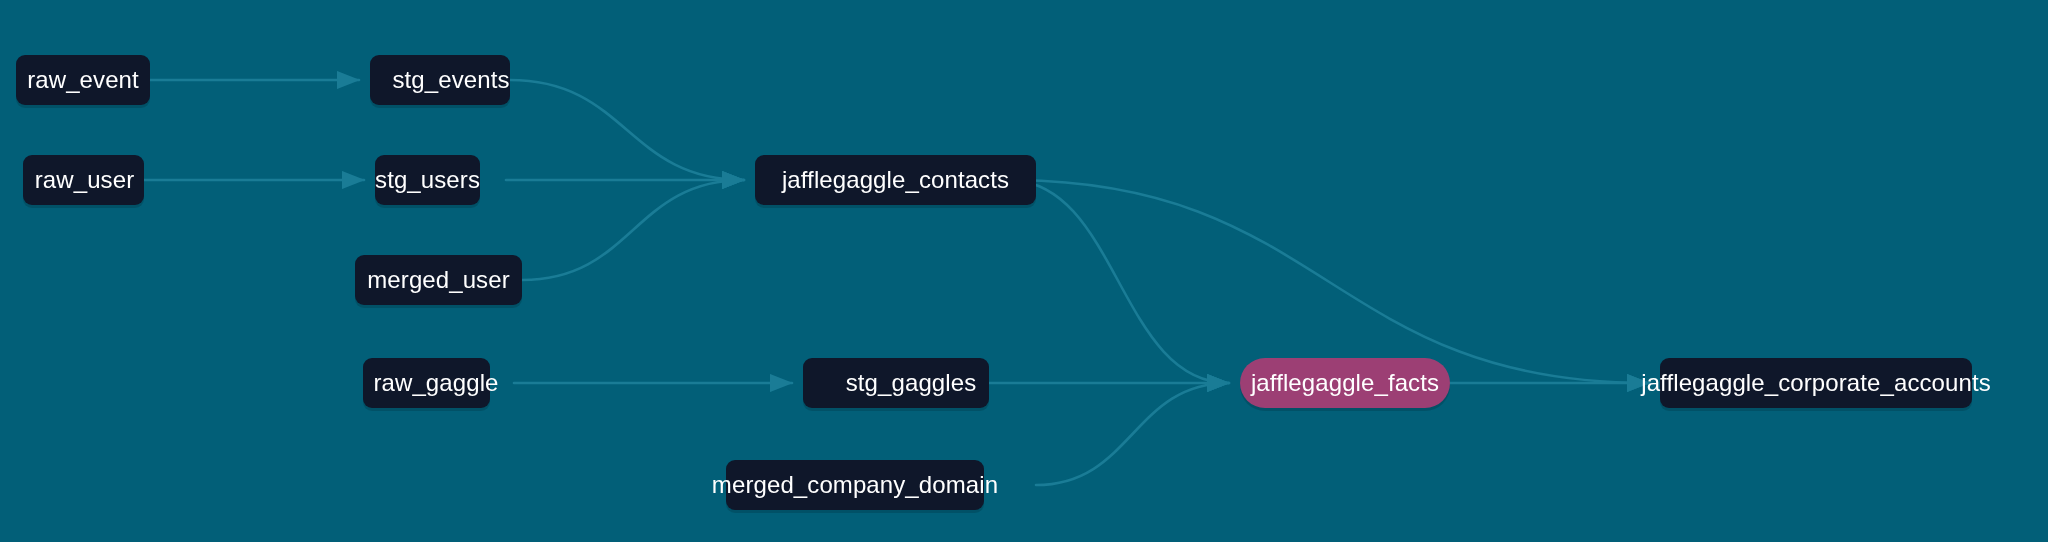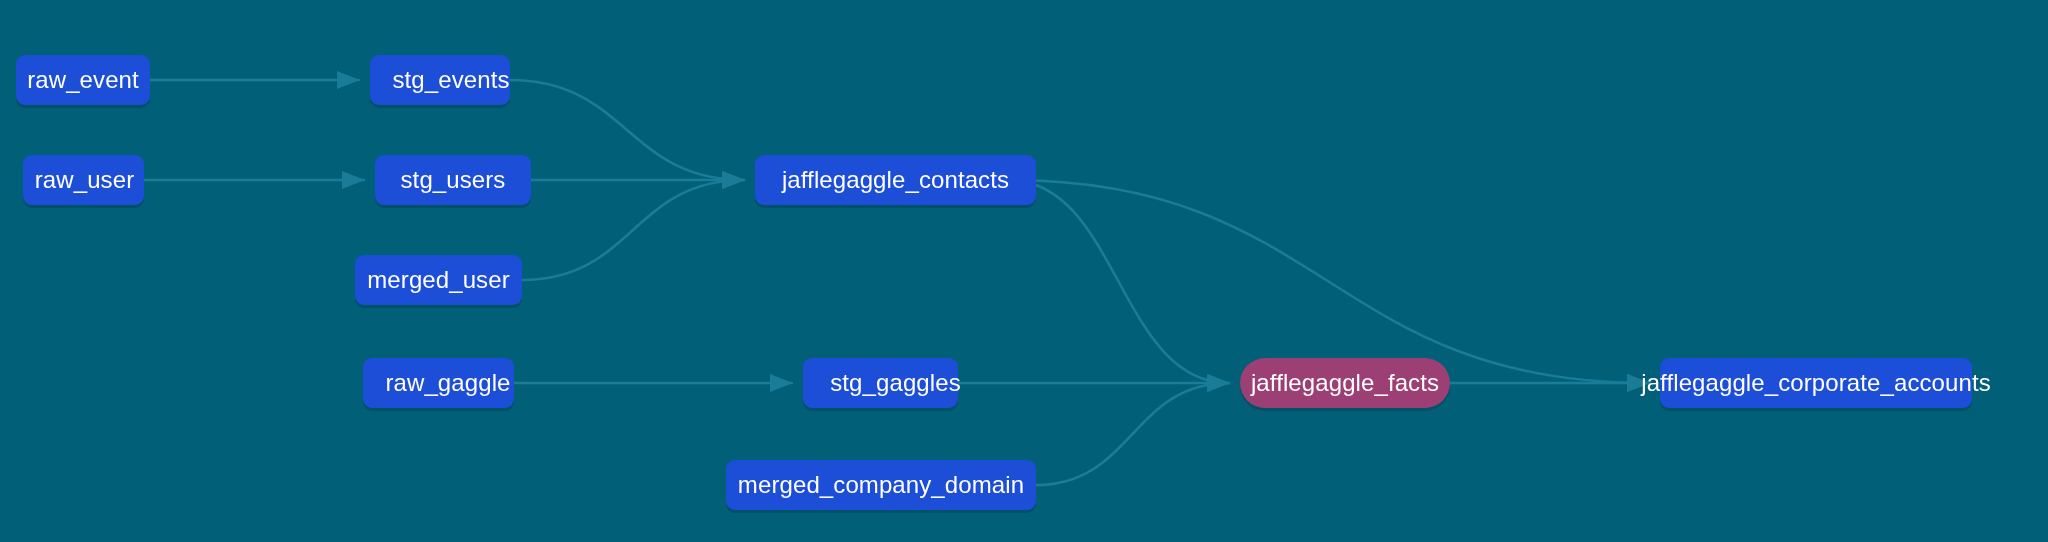--- a/index.html
+++ b/index.html
@@ -31,21 +31,21 @@
   }
   .node {
     position: absolute;
     box-sizing: border-box;
     height: 50px;
     display: flex;
     align-items: center;
     justify-content: center;
     padding: 0 18px;
     border-radius: 9px;
-    background: #1d4ed8;
+    background: #0f172a;
     color: #ffffff;
     font-size: 24px;
     letter-spacing: 0.1px;
     white-space: nowrap;
     box-shadow: 0 3px 0 rgba(0,0,0,0.14);
     cursor: pointer;
     user-select: none;
   }
   .node.accent {
     background: #9c3f74;
@@ -82,36 +82,36 @@
   <div id="node-layer">
       <div class="node" style="left: 16px; top: 55px; width: 134px;">
         <span class="node-label">raw_event</span>
       </div>
       <div class="node" style="left: 23px; top: 155px; width: 121px; padding-left: 20px;">
         <span class="node-label">raw_user</span>
       </div>
       <div class="node" style="left: 370px; top: 55px; width: 140px; padding-left: 40px;">
         <span class="node-label">stg_events</span>
       </div>
-      <div class="node" style="left: 375px; top: 155px; width: 156px;">
+      <div class="node" style="left: 375px; top: 155px; width: 105px;">
         <span class="node-label">stg_users</span>
       </div>
       <div class="node" style="left: 355px; top: 255px; width: 167px;">
         <span class="node-label">merged_user</span>
       </div>
-      <div class="node" style="left: 363px; top: 358px; width: 151px; padding-left: 37px;">
+      <div class="node" style="left: 363px; top: 358px; width: 127px; padding-left: 37px;">
         <span class="node-label">raw_gaggle</span>
       </div>
-      <div class="node" style="left: 803px; top: 358px; width: 155px; padding-left: 48px;">
+      <div class="node" style="left: 803px; top: 358px; width: 186px; padding-left: 48px;">
         <span class="node-label">stg_gaggles</span>
       </div>
       <div class="node" style="left: 755px; top: 155px; width: 281px;">
         <span class="node-label">jafflegaggle_contacts</span>
       </div>
-      <div class="node" style="left: 726px; top: 460px; width: 310px;">
+      <div class="node" style="left: 726px; top: 460px; width: 258px;">
         <span class="node-label">merged_company_domain</span>
       </div>
       <div class="node accent" style="left: 1240px; top: 358px; width: 210px; border-radius: 25px;">
         <span class="node-label">jafflegaggle_facts</span>
       </div>
       <div class="node" style="left: 1660px; top: 358px; width: 312px;">
         <span class="node-label">jafflegaggle_corporate_accounts</span>
       </div>
     </div>
 </div>

